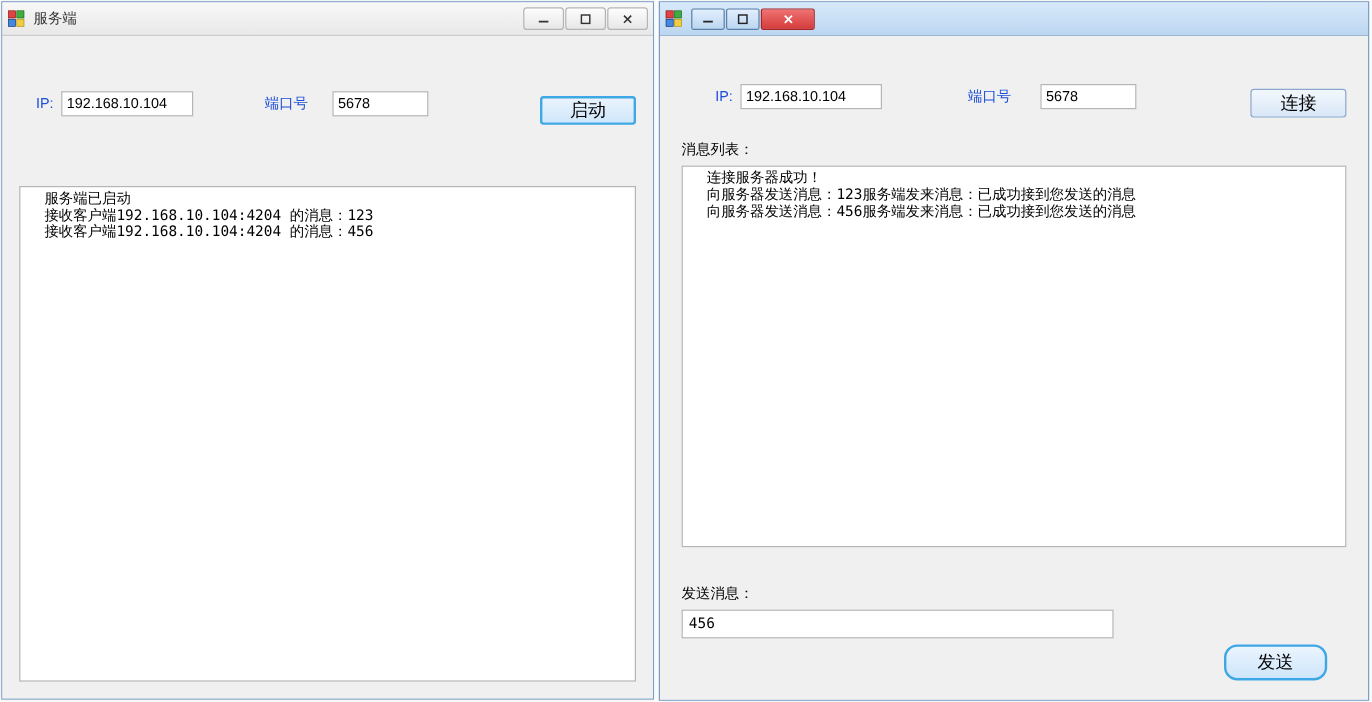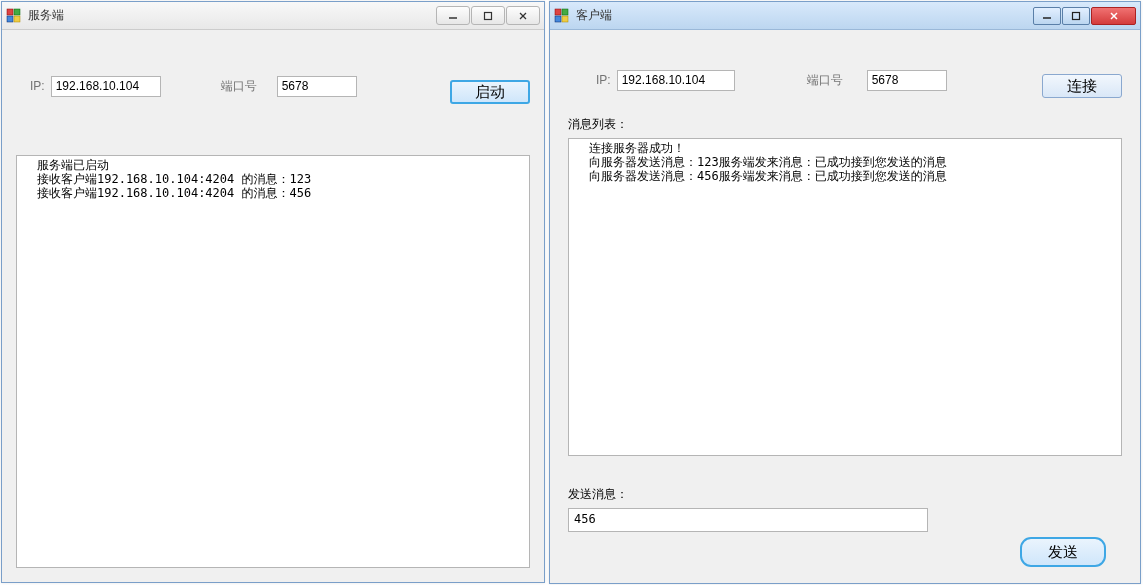--- a/index.html
+++ b/index.html
@@ -80,21 +80,21 @@
       background: #f0f0f0;
       padding: 12px 14px;
     }
     .row {
       display: flex;
       align-items: center;
       margin-bottom: 8px;
     }
     .lbl {
       margin-right: 6px;
-      color: #737373;
+      color: #1d4ed8;
     }
     .txt {
       border: 1px solid #b5b5b5;
       background: #fff;
       height: 21px;
       padding: 2px 4px;
       font-family: Liberation Sans, sans-serif;
       font-size: 12px;
     }
     .btn {
@@ -213,21 +213,20 @@
 <div id="client-window" class="window">
   <div class="titlebar blue">
     <span class="app-icon">
       <svg viewBox="0 0 16 16">
           <rect x="1" y="1" width="6" height="6" fill="#d44" stroke="#800" stroke-width="0.5"></rect>
           <rect x="8" y="1" width="6" height="6" fill="#4a4" stroke="#060" stroke-width="0.5"></rect>
           <rect x="1" y="8" width="6" height="6" fill="#48d" stroke="#026" stroke-width="0.5"></rect>
           <rect x="8" y="8" width="6" height="6" fill="#ec4" stroke="#a80" stroke-width="0.5"></rect>
         </svg>
     </span>
-    <span class="title-text">客户端</span>
     <div class="win-controls blue">
       <div class="win-btn">
           <svg width="10" height="10" viewBox="0 0 10 10">
             <line x1="1" y1="7" x2="9" y2="7" stroke="#222" stroke-width="1.5"></line>
           </svg>
         </div>
       <div class="win-btn">
           <svg width="10" height="10" viewBox="0 0 10 10">
             <rect x="1.5" y="1.5" width="7" height="7" fill="none" stroke="#222" stroke-width="1.2"></rect>
           </svg>

